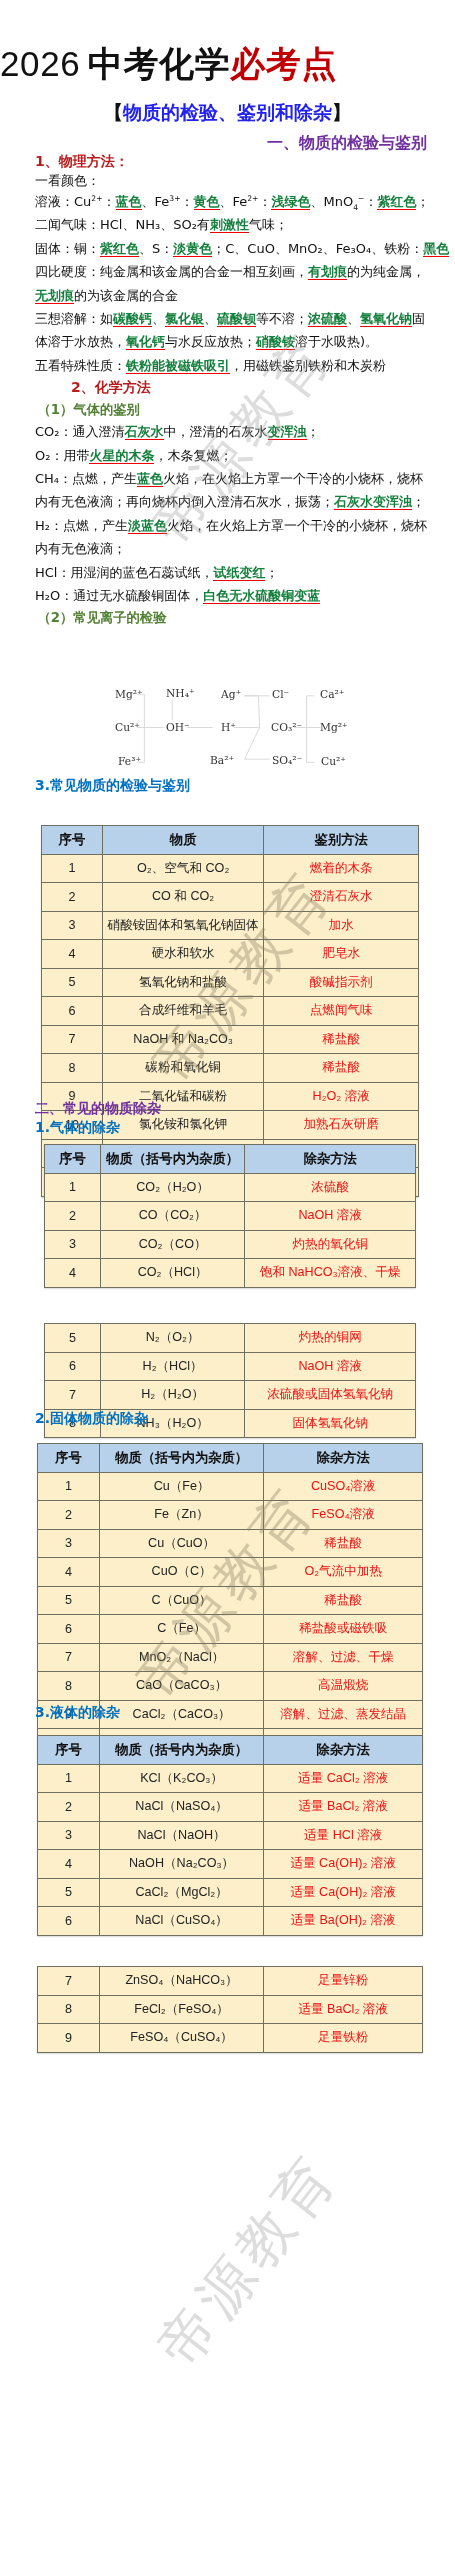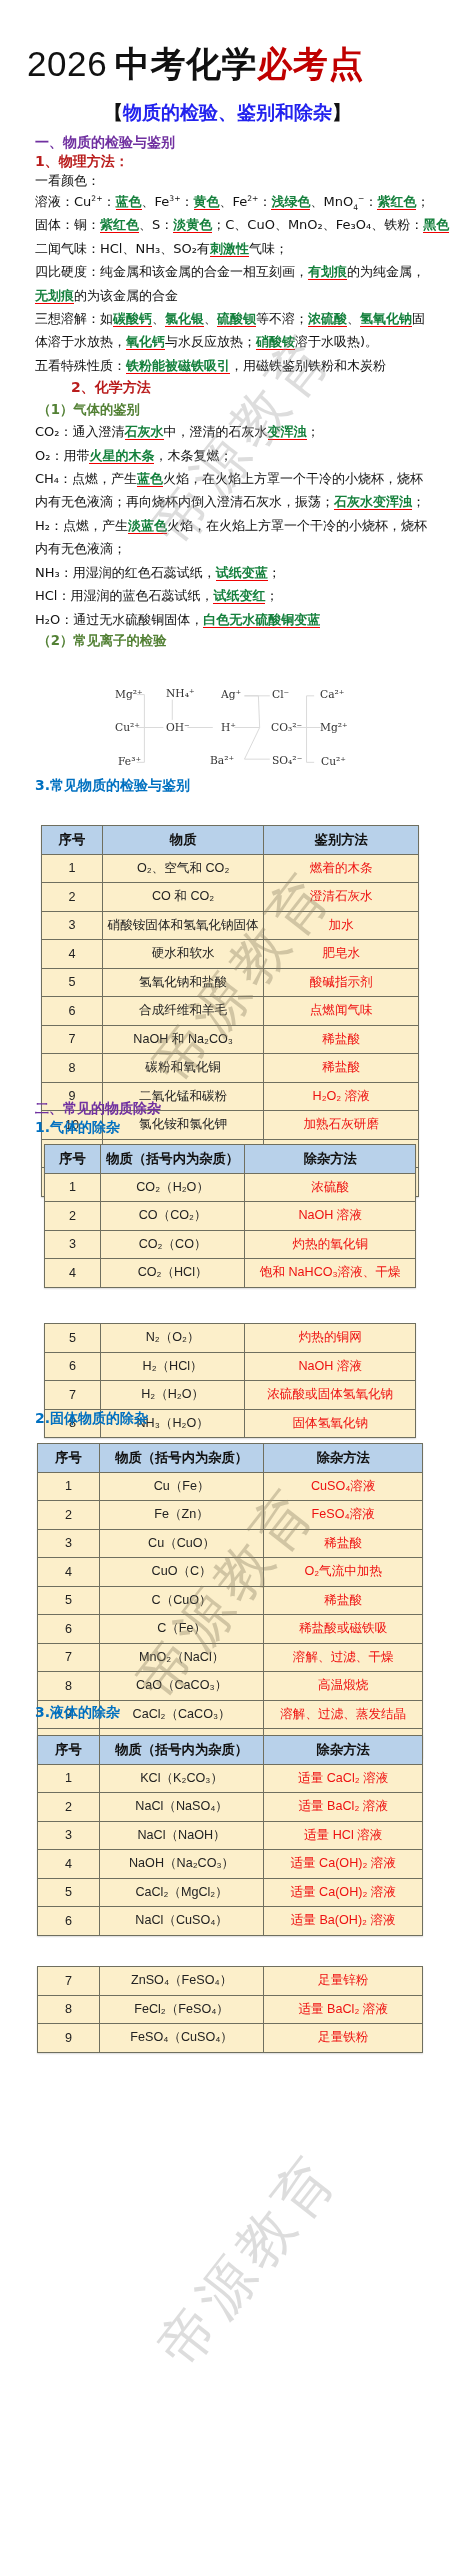--- a/index.html
+++ b/index.html
@@ -6,32 +6,32 @@
   html, body { width: 455px; background: #ffffff; }
   body {
     position: relative;
     height: 2576px;
     font-family: "DejaVu Sans", "Liberation Sans", sans-serif;
     color: #111;
     overflow: hidden;
   }
   .abs { position: absolute; }
   .title {
-    top: 42px; left: 0; width: 391px; text-align: center;
+    top: 42px; left: 0; width: 391px; 
     font-size: 35px; font-weight: bold; letter-spacing: 0.6px; line-height: 44px;
   }
   .title .year { font-family: "Liberation Sans", sans-serif; font-weight: normal; margin-right: 7.6px; }
   .title .red { color: #c00000; }
   .subtitle {
     top: 100px; left: 0; width: 455px; text-align: center;
     font-size: 19px; font-weight: bold; line-height: 25px; color: #111;
   }
   .subtitle .blue { color: #2222ee; }
   .content { left: 35px; width: 392px; font-size: 13px; line-height: 23.4px; }
-  .h-purple { color: #7030a0; font-weight: bold; font-size: 14px; }
+  .h-purple { color: #7030a0; font-weight: bold; font-size: 16px; text-align: right; }
   .h-blue { color: #b91c1c; font-weight: bold; font-size: 14px; }
   .h-green { color: #538135; font-weight: bold; font-size: 13.3px; padding-left: 2.5px; }
   .hl { color: #15803d; font-weight: bold; border-bottom: 1.3px solid #ee0000; }
   sub, sup { font-size: 7.6px; line-height: 0; }
   p.line { white-space: nowrap; }
   p.wrap { white-space: normal; }
 
   
   .ions { top: 683px; left: 95px; width: 285px; height: 89px; font-family: "DejaVu Serif", "Liberation Serif", serif; font-size: 10.7px; color: #333; }
   .ion { position: absolute; }
@@ -74,24 +74,24 @@
 
 <div class="abs content" style="top:133px;">
   <p class="line h-purple" style="line-height:19px;">一、物质的检验与鉴别</p>
   <p class="line h-blue" style="line-height:19px;">1、物理方法：</p>
   <p class="line" style="line-height:19px;">一看颜色：</p>
 
   <p class="line">
     <span>溶液：</span><span>Cu</span><sup>2+</sup>：<span class="hl">蓝色</span>、<span>Fe</span><sup>3+</sup>：<span class="hl">黄色</span>、<span>Fe</span><sup>2+</sup>：<span class="hl">浅绿色</span>、<span>MnO</span><sub>4</sub><sup>−</sup>：<span class="hl">紫红色</span>；
   </p>
   <p class="line">
+    <span>二闻气味：HCl、NH₃、SO₂有</span><span class="hl">刺激性</span><span>气味；</span>
+  </p>
+  <p class="line">
     <span>固体：</span><span>铜：</span><span class="hl">紫红色</span>、<span>S：</span><span class="hl">淡黄色</span>；<span>C、CuO、MnO₂、Fe₃O₄、铁粉：</span><span class="hl">黑色</span>
-  </p>
-  <p class="line">
-    <span>二闻气味：HCl、NH₃、SO₂有</span><span class="hl">刺激性</span><span>气味；</span>
   </p>
   <p class="wrap">
     <span>四比硬度：纯金属和该金属的合金一相互刻画，</span><span class="hl">有划痕</span><span>的为纯金属，</span><span class="hl">无划痕</span><span>的为该金属的合金</span>
   </p>
   <p class="wrap">
     <span>三想溶解：如</span><span class="hl">碳酸钙</span>、<span class="hl">氯化银</span>、<span class="hl">硫酸钡</span><span>等不溶；</span><span class="hl">浓硫酸</span>、<span class="hl">氢氧化钠</span><span>固体溶于水放热，</span><span class="hl">氧化钙</span><span>与水反应放热；</span><span class="hl">硝酸铵</span><span>溶于水吸热)。</span>
   </p>
   <p class="line">
     <span>五看特殊性质：</span><span class="hl">铁粉能被磁铁吸引</span><span>，用磁铁鉴别铁粉和木炭粉</span>
   </p>
@@ -103,23 +103,20 @@
     <span>CO₂：</span><span>通入澄清</span><span class="hl">石灰水</span><span>中，澄清的石灰水</span><span class="hl">变浑浊</span><span>；</span>
   </p>
   <p class="line">
     <span>O₂：</span><span>用带</span><span class="hl">火星的木条</span><span>，木条复燃；</span>
   </p>
   <p class="wrap">
     <span>CH₄：</span><span>点燃，产生</span><span class="hl">蓝色</span><span>火焰，在火焰上方罩一个干冷的小烧杯，烧杯内有无色液滴；再向烧杯内倒入澄清石灰水，振荡；</span><span class="hl">石灰水变浑浊</span><span>；</span>
   </p>
   <p class="wrap">
     <span>H₂：</span><span>点燃，产生</span><span class="hl">淡蓝色</span><span>火焰，在火焰上方罩一个干冷的小烧杯，烧杯内有无色液滴；</span>
-  </p>
-  <p class="line">
-    <span>NH₃：</span><span>用湿润的红色石蕊试纸，</span><span class="hl">试纸变蓝</span><span>；</span>
   </p>
   <p class="line">
     <span>HCl：</span><span>用湿润的蓝色石蕊试纸，</span><span class="hl">试纸变红</span><span>；</span>
   </p>
   <p class="line">
     <span>H₂O：</span><span>通过无水硫酸铜固体，</span><span class="hl">白色无水硫酸铜变蓝</span><span></span>
   </p>
   <p class="line h-green" style="line-height:19px;">（2）常见离子的检验</p>
 </div>
 
@@ -420,21 +417,21 @@
 
 <table class="t" style="top:1966px; left:37px; width:386px;">
   <colgroup>
       <col style="width:62px">
       <col style="width:165px">
       <col style="width:159px">
     </colgroup>
   <tbody id="tb-liquid-b">
       <tr>
         <td>7</td>
-        <td>ZnSO₄（FeSO₄）</td>
+        <td>ZnSO₄（NaHCO₃）</td>
         <td class="red">足量锌粉</td>
       </tr>
       <tr>
         <td>8</td>
         <td>FeCl₂（FeSO₄）</td>
         <td class="red">适量 BaCl₂ 溶液</td>
       </tr>
       <tr>
         <td>9</td>
         <td>FeSO₄（CuSO₄）</td>

